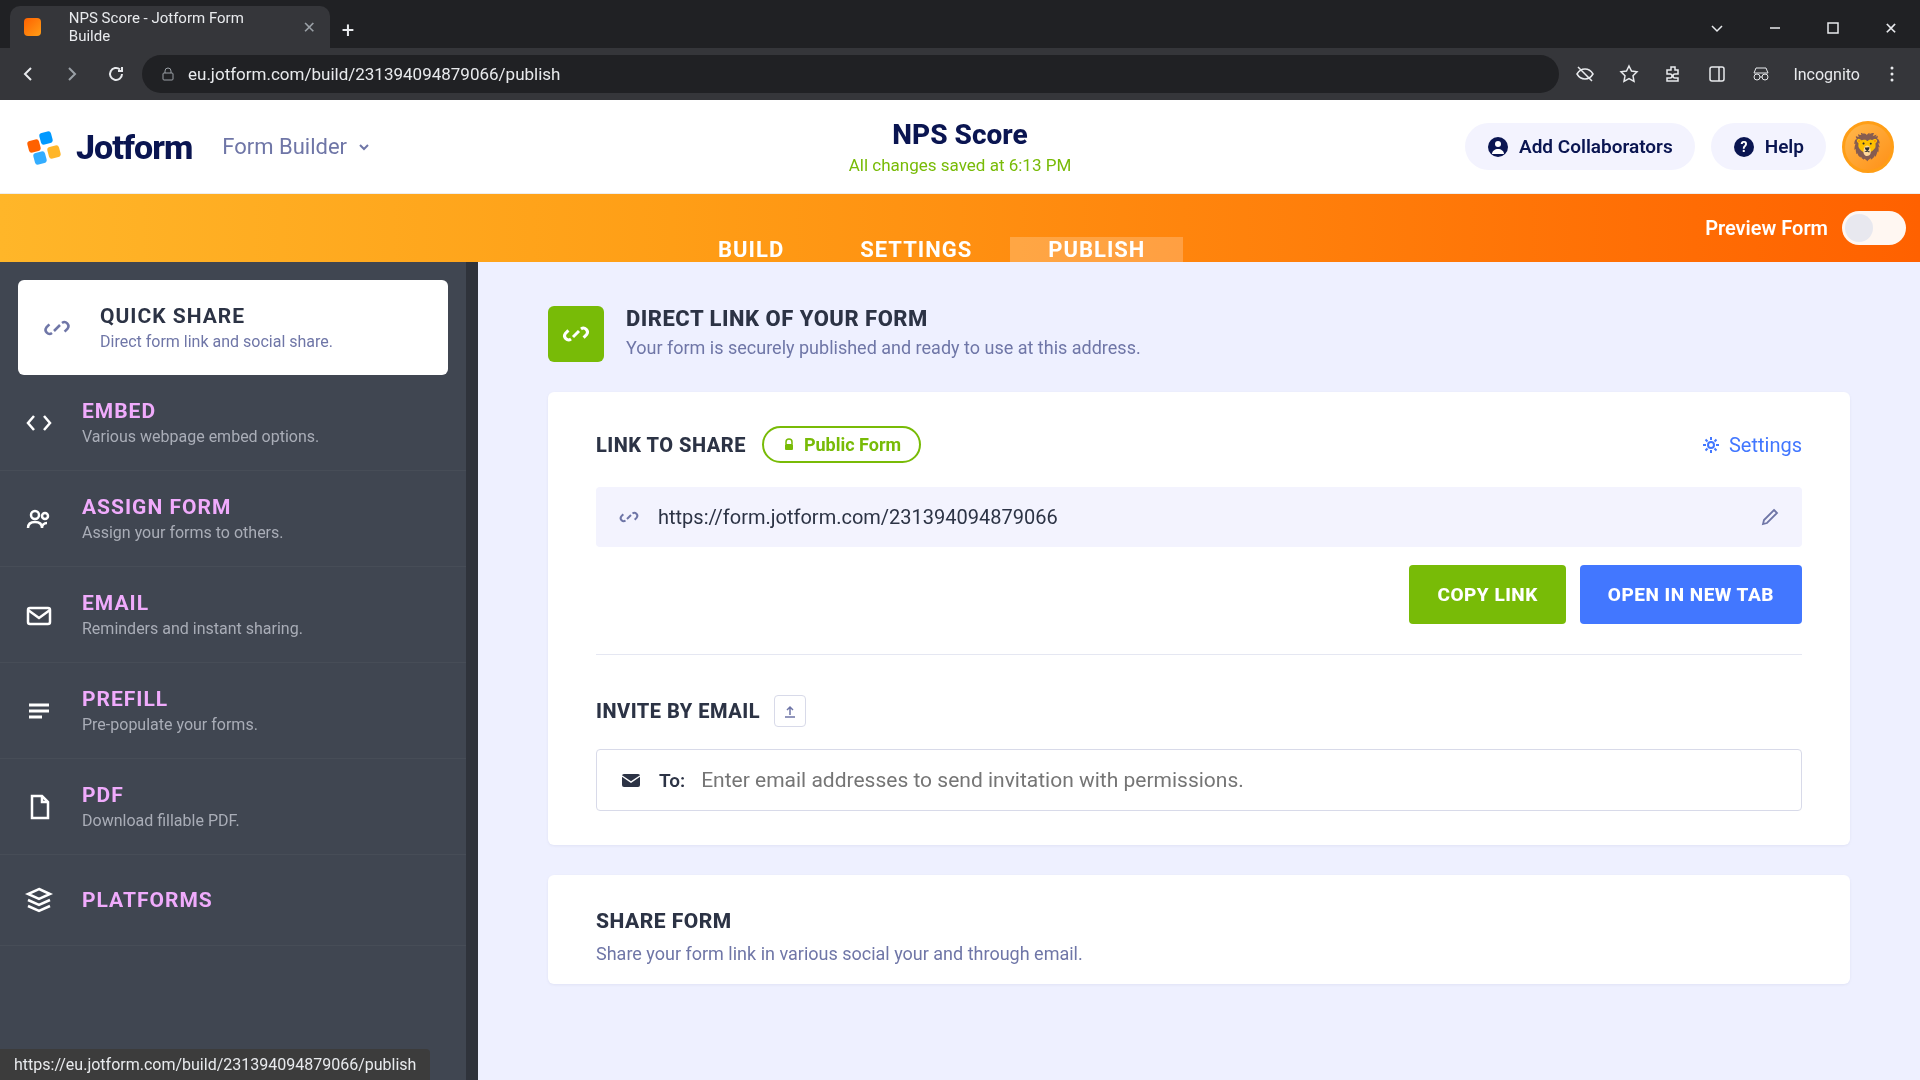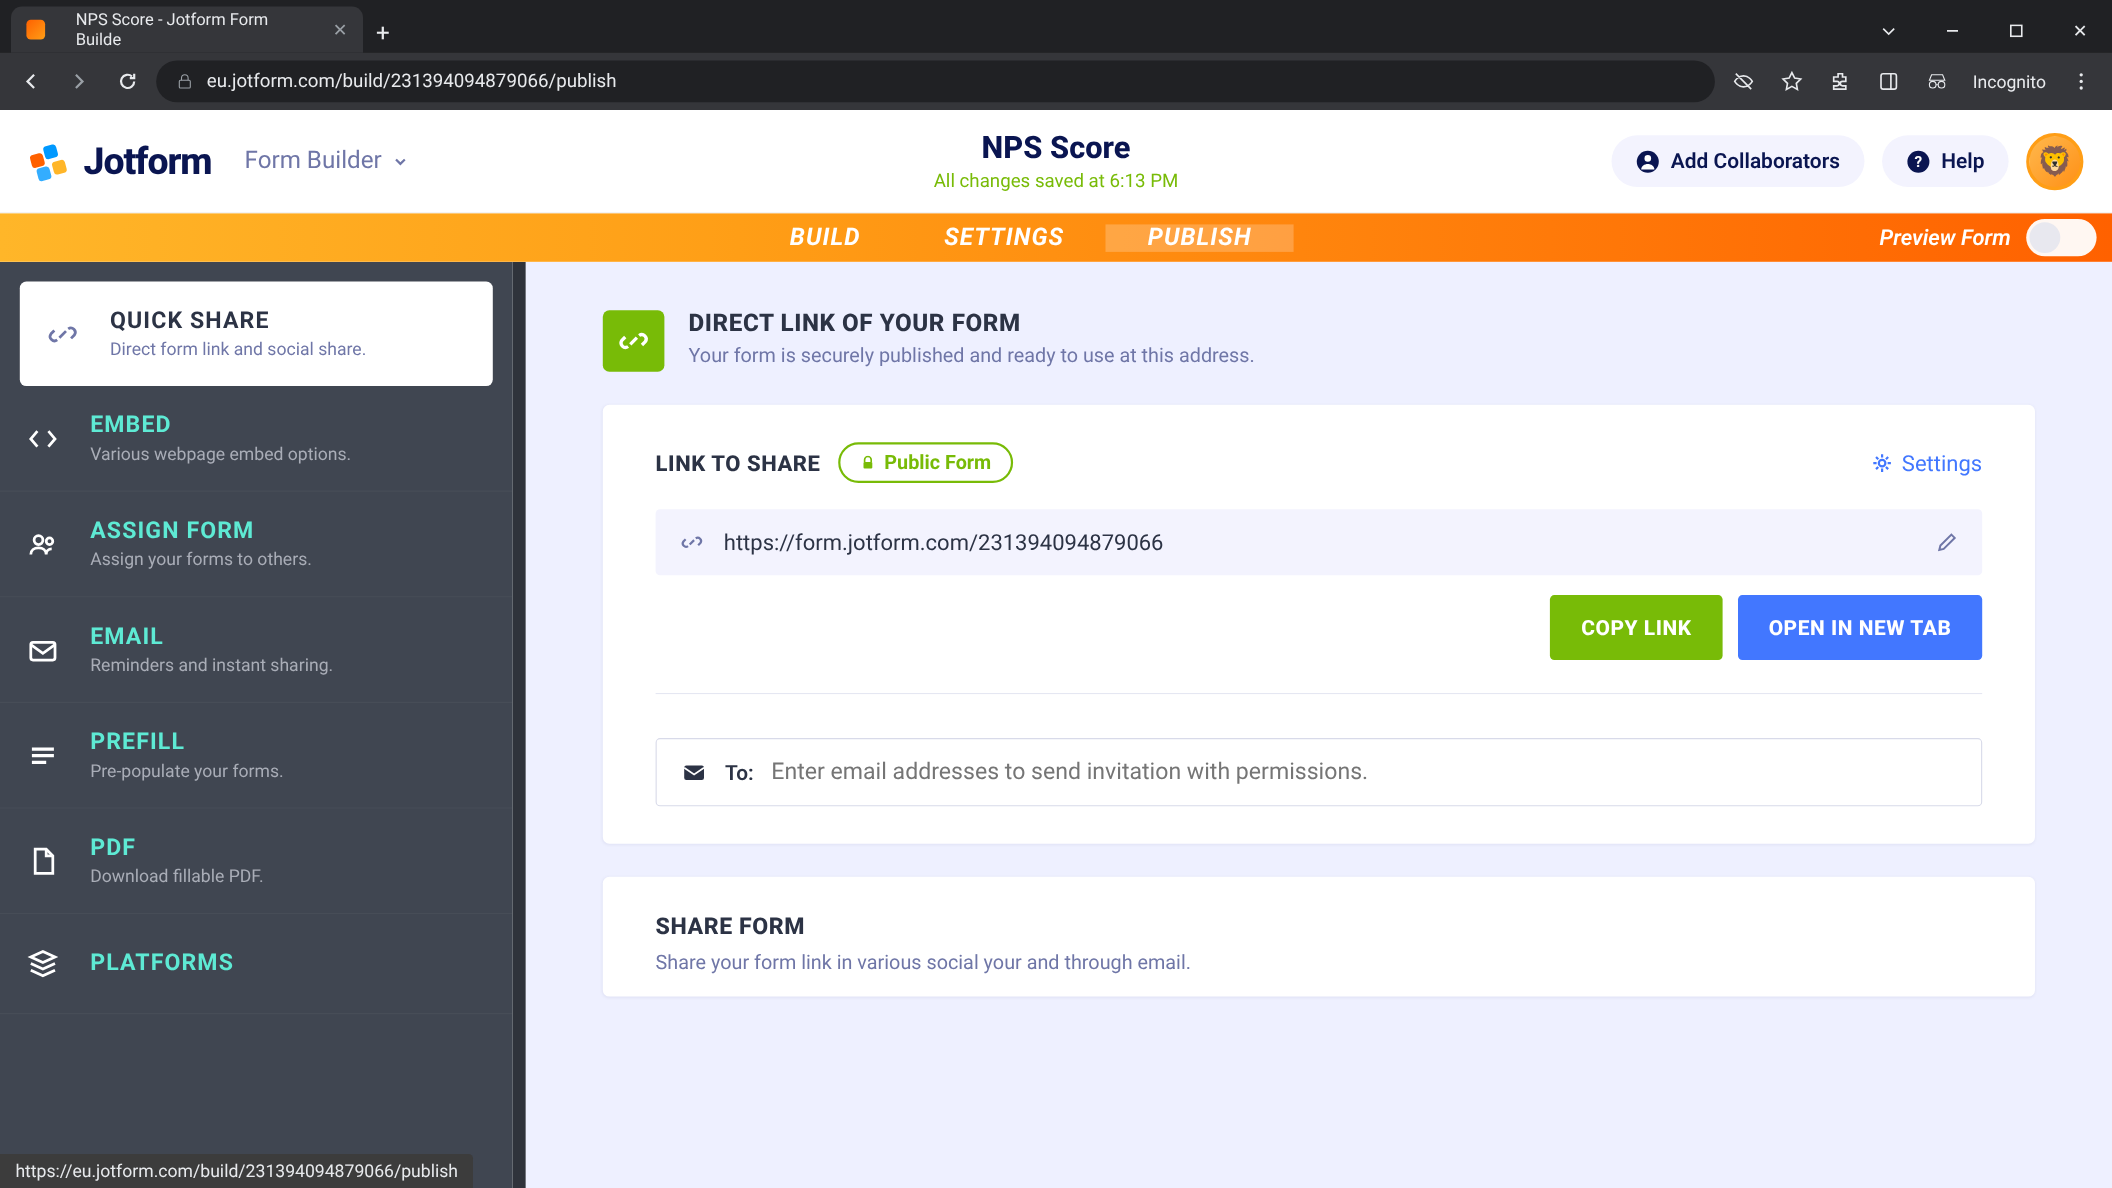--- a/index.html
+++ b/index.html
@@ -30,38 +30,38 @@
 .logo-mark { width: 38px; height: 38px; position: relative; }
 .logo-text { font-size: 34px; font-weight: 800; color: #0a1551; letter-spacing: -1px; }
 .form-builder-dd { margin-left: 30px; display: flex; align-items: center; gap: 10px; font-size: 22px; color: #6f76a7; cursor: pointer; }
 .header-center { position: absolute; left: 50%; transform: translateX(-50%); text-align: center; }
 .form-title { font-size: 28px; font-weight: 800; color: #0a1551; }
 .saved-status { font-size: 17px; color: #78bb07; margin-top: 4px; }
 .header-right { margin-left: auto; display: flex; align-items: center; gap: 16px; }
 .pill-btn { background: #f3f3fe; border-radius: 30px; padding: 12px 22px; display: flex; align-items: center; gap: 10px; font-size: 19px; font-weight: 600; color: #0a1551; cursor: pointer; }
 .avatar-btn { width: 52px; height: 52px; border-radius: 50%; background: linear-gradient(135deg,#ffb84d,#ff9016); border: 3px solid #ff9e16; cursor: pointer; display:flex; align-items:center; justify-content:center; font-size:26px;}
 
-.builder-tabs { height: 44px; background: linear-gradient(90deg, #ffb629 0%, #ff9e16 35%, #ff6100 100%); display: flex; align-items: center; padding-left: 680px; position: relative; font-style: italic; }
+.builder-tabs { height: 68px; background: linear-gradient(90deg, #ffb629 0%, #ff9e16 35%, #ff6100 100%); display: flex; align-items: flex-end; padding-left: 680px; position: relative; }
 .btab { padding: 0 38px; display: flex; align-items: center; color: #fff; font-size: 22px; font-weight: 700; letter-spacing: 1px; cursor: pointer; }
 .btab.active { background: rgba(255,255,255,0.22); }
 .preview-wrap { position: absolute; right: 14px; top: 0; bottom: 0; display: flex; align-items: center; gap: 14px; }
 .preview-label { color: #fff; font-size: 20px; font-weight: 600; }
 .toggle { width: 64px; height: 34px; background: rgba(255,255,255,0.95); border-radius: 20px; position: relative; cursor: pointer; }
 .toggle::after { content:''; position:absolute; width:28px; height:28px; background:#e8e8ef; border-radius:50%; top:3px; left:3px; }
 
 .body-row { flex: 1; display: flex; overflow: hidden; }
 
 .sidebar { width: 466px; background: #404651; display: flex; flex-direction: column; overflow-y: auto; }
 .side-item { display: flex; align-items: center; gap: 22px; padding: 24px 18px; cursor: pointer; border-bottom: 1px solid rgba(255,255,255,0.04); }
 .side-item.active { background: #fff; margin: 18px 18px 0 18px; border-radius: 6px; border: none; }
 .side-item.active + .side-item { border-top: none; }
 .side-icon { width: 42px; height: 42px; display: flex; align-items: center; justify-content: center; color: #fff; flex-shrink: 0; }
 .side-item.active .side-icon { color: #6f76a7; }
 .side-text { display: flex; flex-direction: column; gap: 4px; }
-.side-title { font-size: 21px; font-weight: 700; color: #5eead4; letter-spacing: 1px; }
+.side-title { font-size: 21px; font-weight: 700; color: #f0abfc; letter-spacing: 1px; }
 .side-item.active .side-title { color: #2c3345; }
 .side-desc { font-size: 16px; color: #a9adb7; }
 .side-item.active .side-desc { color: #6f76a7; }
 .side-scroll-edge { width: 12px; background: #2f333b; }
 
 .main { flex: 1; background: #eef0ff; padding: 44px 70px; overflow-y: auto; }
 .section-header { display: flex; gap: 22px; margin-bottom: 30px; }
 .link-icon-box { width: 56px; height: 56px; background: #78bb07; border-radius: 6px; display: flex; align-items: center; justify-content: center; color: #fff; }
 .section-title { font-size: 22px; font-weight: 800; color: #2c3345; letter-spacing: 0.5px; }
 .section-sub { font-size: 18px; color: #6f76a7; margin-top: 6px; }
@@ -368,20 +368,28 @@
               <svg width="20" height="20" viewBox="0 0 20 20">
                 <path d="M14 3l3 3L7 16l-4 1 1-4z" stroke="currentColor" stroke-width="1.8" fill="none"></path>
               </svg>
             </span>
         </div>
         <div class="btn-row">
           <button class="btn btn-copy">COPY LINK</button>
           <button class="btn btn-open">OPEN IN NEW TAB</button>
         </div>
 
+        <div class="invite-label-row">
+          <span class="invite-label">INVITE BY EMAIL</span>
+          <div class="upload-icon-box">
+              <svg width="16" height="16" viewBox="0 0 16 16">
+                <path d="M8 12V4M5 7l3-3 3 3M3 14h10" stroke="currentColor" stroke-width="1.5" fill="none"></path>
+              </svg>
+            </div>
+        </div>
         <div class="email-box">
           <svg width="24" height="24" viewBox="0 0 24 24">
               <rect x="3" y="6" width="18" height="13" rx="2" fill="#2c3345"></rect>
               <path d="M3 8l9 6 9-6" stroke="#fff" stroke-width="1.5" fill="none"></path>
             </svg>
           <span class="to-label">To:</span>
           <input class="email-input" placeholder="Enter email addresses to send invitation with permissions." style="">
         </div>
       </div>
 

